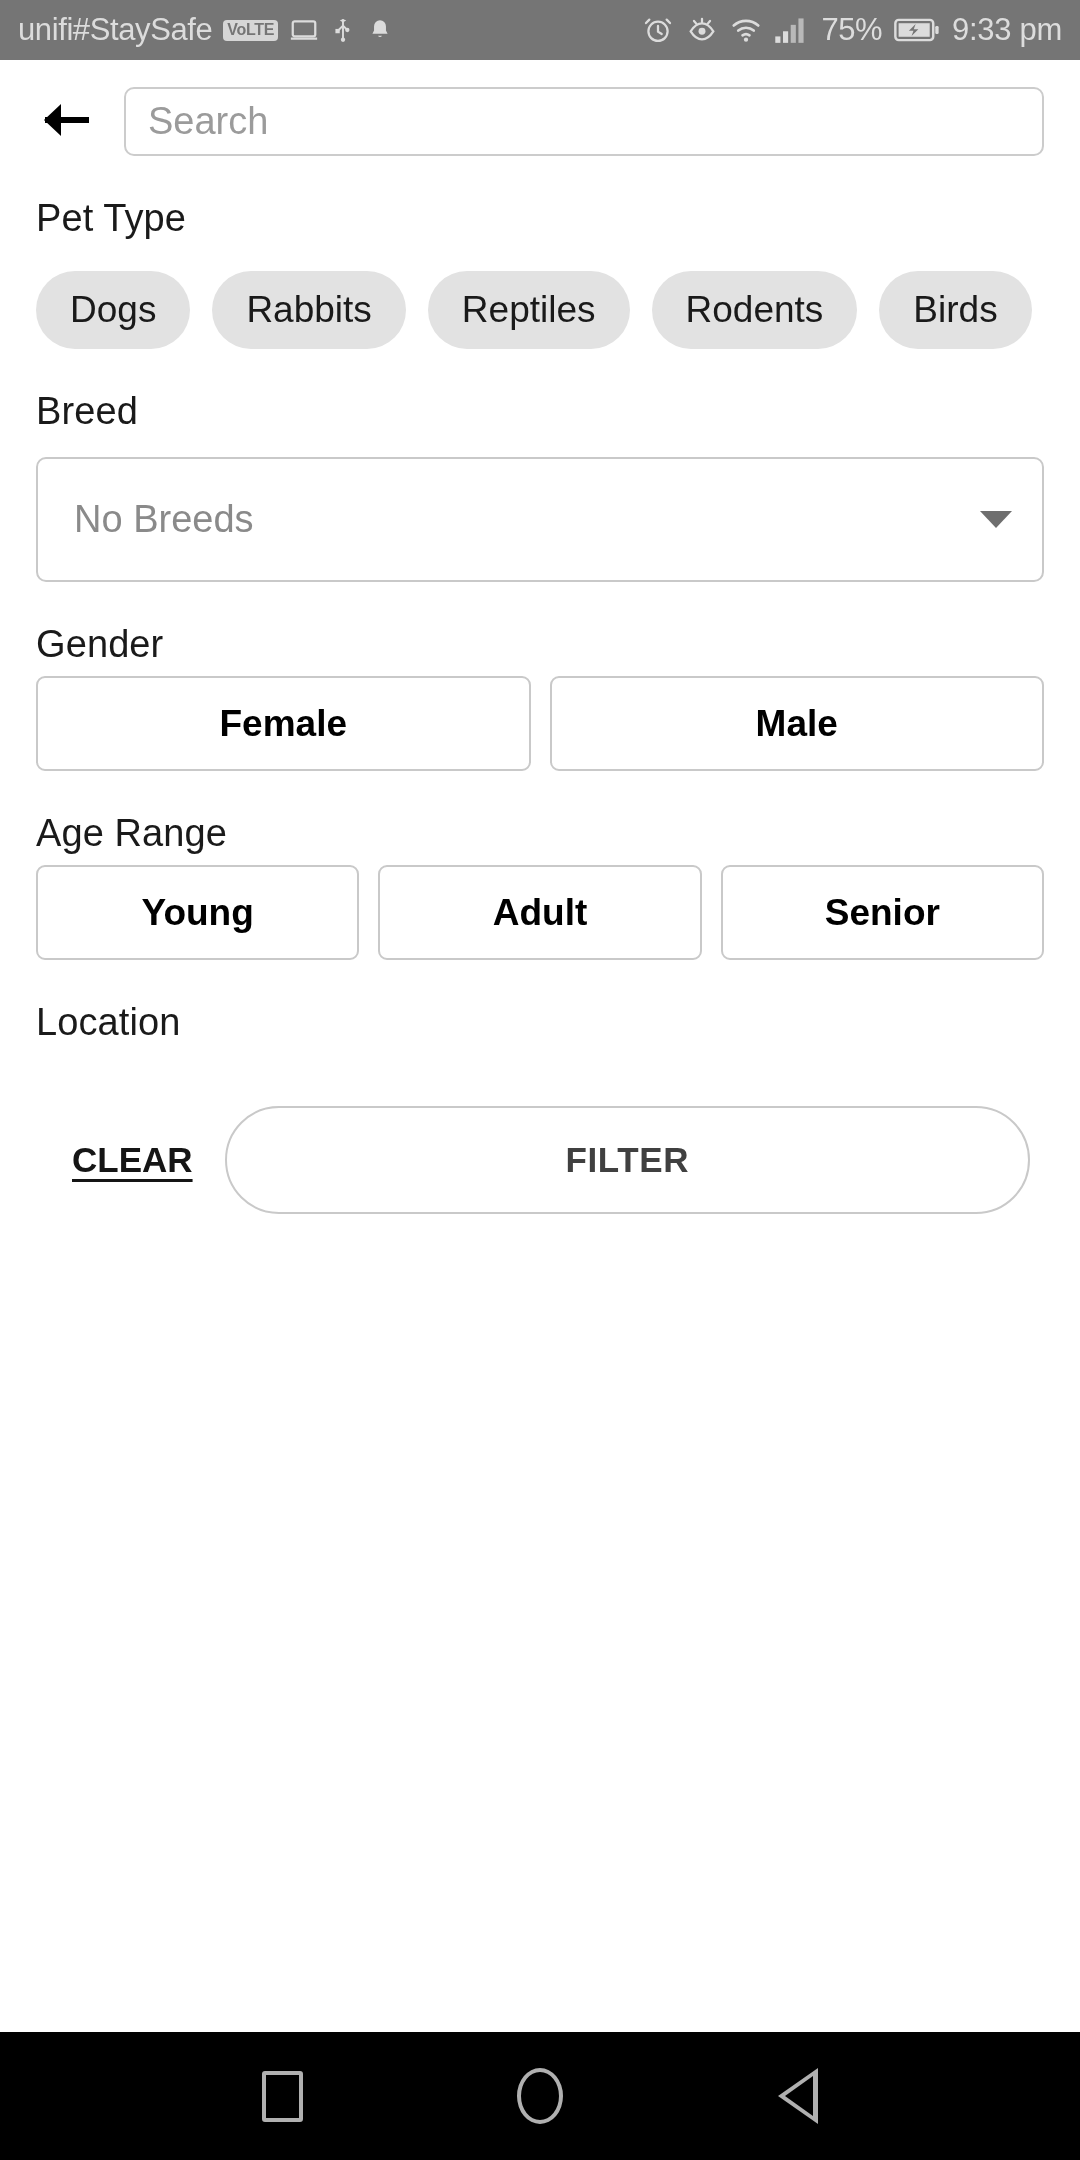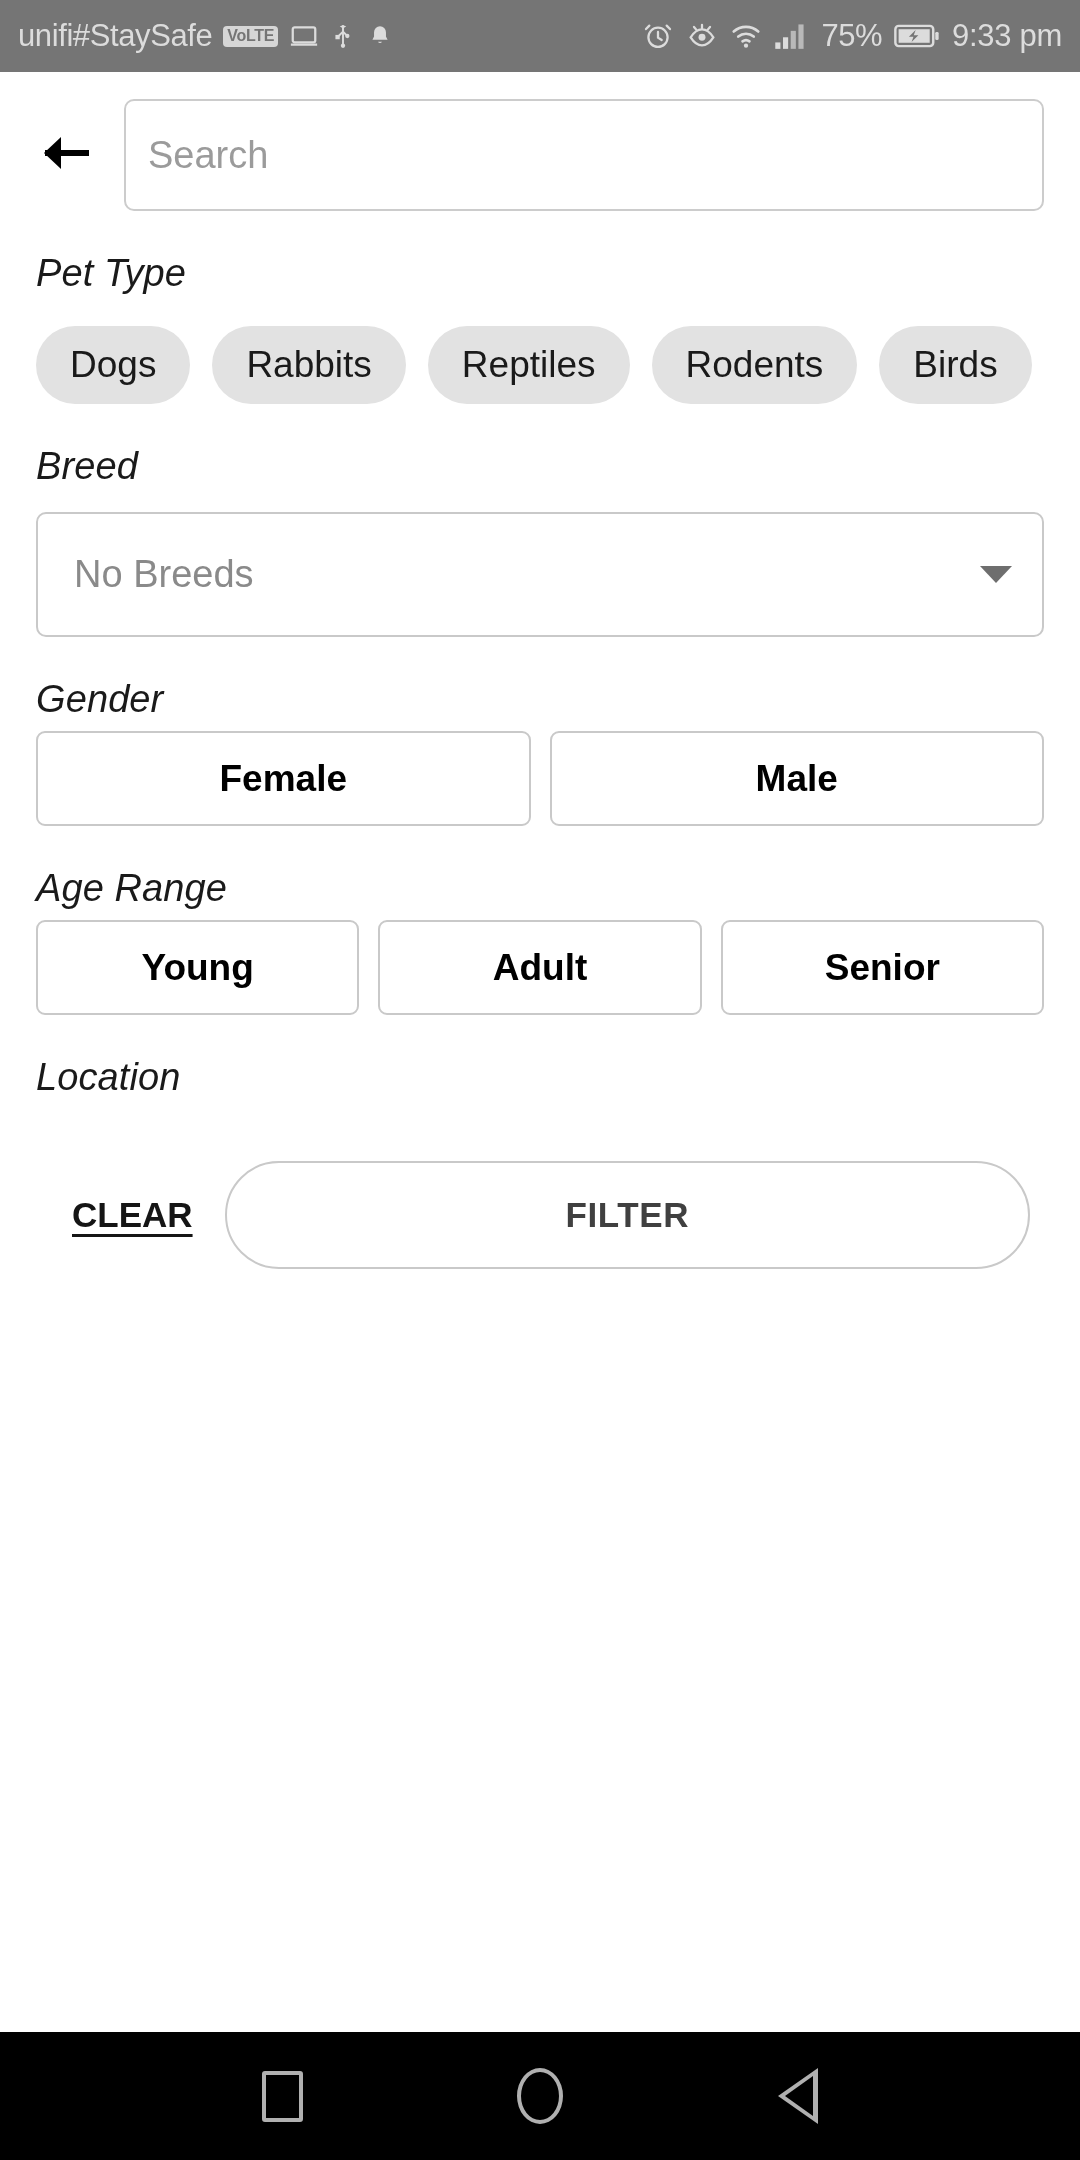--- a/index.html
+++ b/index.html
@@ -16,21 +16,21 @@
     position: relative;
     width: 1080px;
     height: 2160px;
     background: #ffffff;
     display: flex;
     flex-direction: column;
   }
 
   
   .status-bar {
-    height: 72px;
+    height: 60px;
     background: #757575;
     display: flex;
     align-items: center;
     padding: 4px 18px;
     flex: 0 0 auto;
     color: #e3e3e3;
   }
   .sb-left {
     display: flex;
     align-items: center;
@@ -92,21 +92,21 @@
   .back-btn {
     width: 62px;
     height: 62px;
     display: flex;
     align-items: center;
     justify-content: center;
     flex: 0 0 auto;
   }
   .search-box {
     flex: 1 1 auto;
-    height: 112px;
+    height: 69px;
     border: 2px solid #cccccc;
     border-radius: 10px;
     display: flex;
     align-items: center;
     padding: 12px 22px;
     background: #ffffff;
   }
   .search-box input {
     border: none;
     outline: none;
@@ -118,21 +118,20 @@
   }
   .search-box input::placeholder { color: #9b9b9b; }
 
   
   .section-title {
     font-size: 38px;
     color: #1a1a1a;
     margin-top: 41px;
     margin-bottom: 0;
     letter-spacing: 0.1px;
-    font-style: italic;
   }
 
   
   .chip-wrap {
     display: flex;
     flex-wrap: wrap;
     gap: 21px 22px;
     margin-top: 31px;
   }
   .chip {

